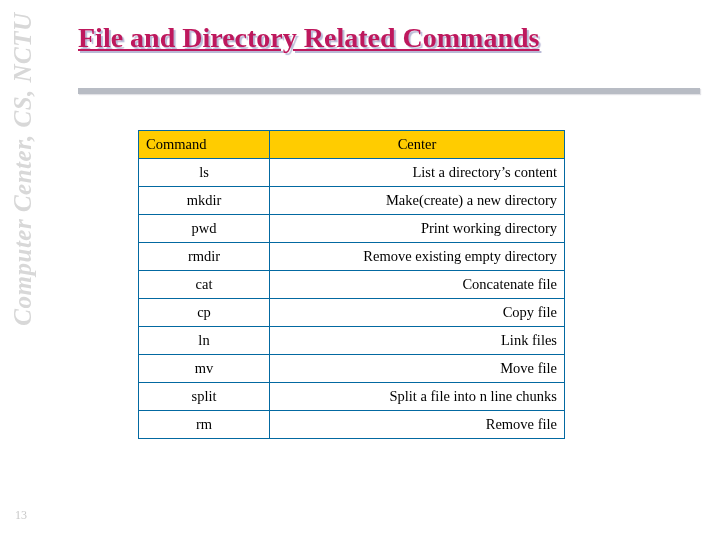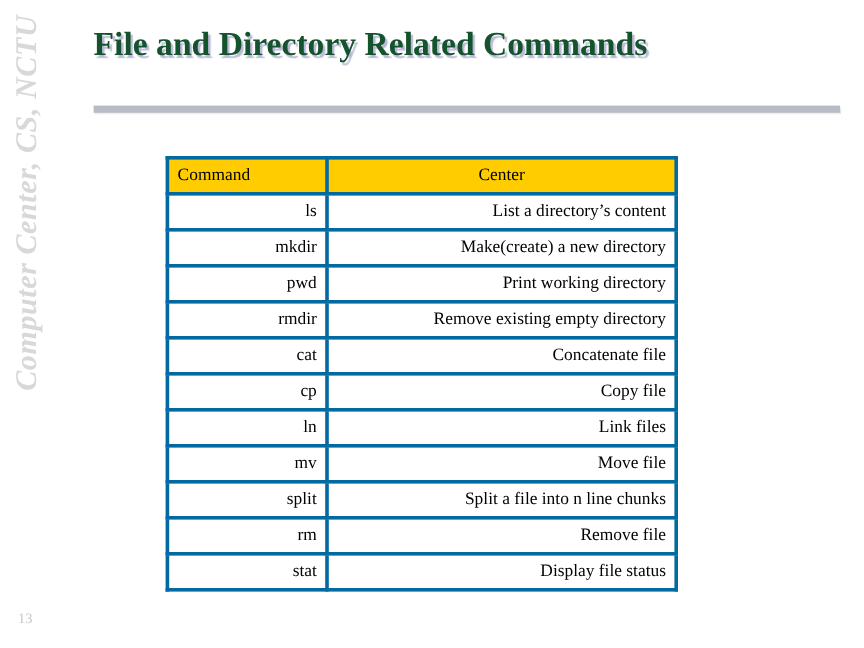--- a/index.html
+++ b/index.html
@@ -41,23 +41,24 @@
   }
 
   
   .title {
     position: absolute;
     left: 78px;
     top: 22px;
     font-family: "Liberation Serif", serif;
     font-weight: bold;
     font-size: 28px;
-    color: #14532d;
+    color: #be185d;
     text-shadow: 2px 2px 1px #b9b9d6;
     white-space: nowrap;
+    text-decoration: underline;
   }
 
   .title-rule {
     position: absolute;
     left: 78px;
     top: 88px;
     width: 622px;
     height: 6px;
     background: #b8bcc4;
     box-shadow: 1px 1px 1px #e2e2e6;
@@ -69,21 +70,21 @@
     left: 138px;
     top: 130px;
     width: 427px;
   }
   table.cmd-table {
     border-collapse: collapse;
     width: 427px;
     table-layout: fixed;
   }
   table.cmd-table td, table.cmd-table th {
-    border: 3px solid #0369a1;
+    border: 1px solid #0369a1;
     font-family: "Liberation Serif", serif;
     font-size: 14.5px;
     color: #000000;
     padding: 5px 7px 5px 7px;
     vertical-align: middle;
     height: 17px;
   }
   table.cmd-table thead th {
     background: #ffcc00;
     font-weight: normal;
@@ -92,21 +93,21 @@
     width: 116px;
     text-align: left;
     font-size: 14px;
   }
   th.col-purpose {
     text-align: center;
     font-size: 13px;
   }
   td.col-cmd {
     width: 116px;
-    text-align: right;
+    text-align: center;
   }
   td.col-purpose {
     text-align: right;
   }
 
   
   .page-num {
     position: absolute;
     left: 15px;
     top: 508px;
@@ -168,21 +169,17 @@
           <td class="col-purpose">Move file</td>
         </tr>
         <tr>
           <td class="col-cmd">split</td>
           <td class="col-purpose">Split a file into n line chunks</td>
         </tr>
         <tr>
           <td class="col-cmd">rm</td>
           <td class="col-purpose">Remove file</td>
         </tr>
-        <tr>
-          <td class="col-cmd">stat</td>
-          <td class="col-purpose">Display file status</td>
-        </tr>
       </tbody>
   </table>
 </div>
 
 <div class="page-num">13</div>
 
 </body></html>

